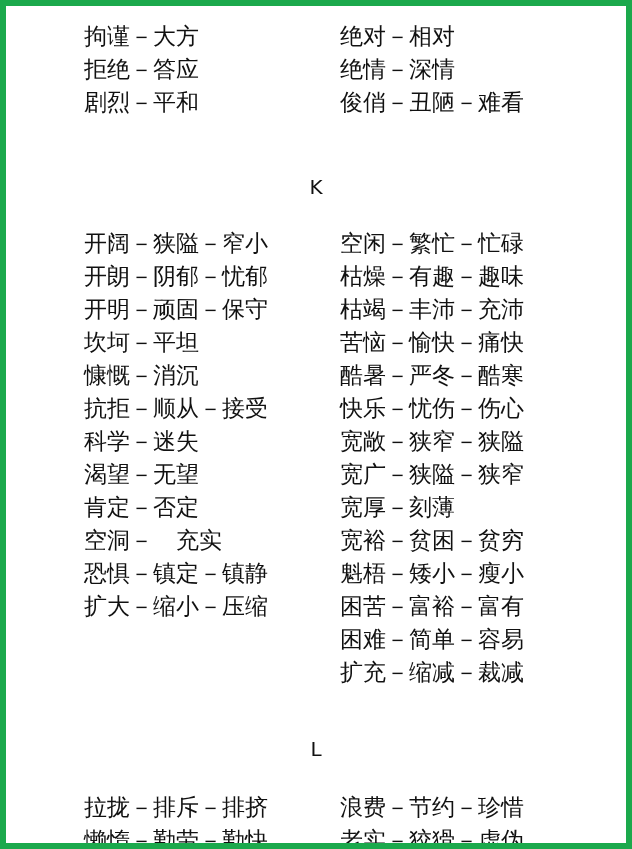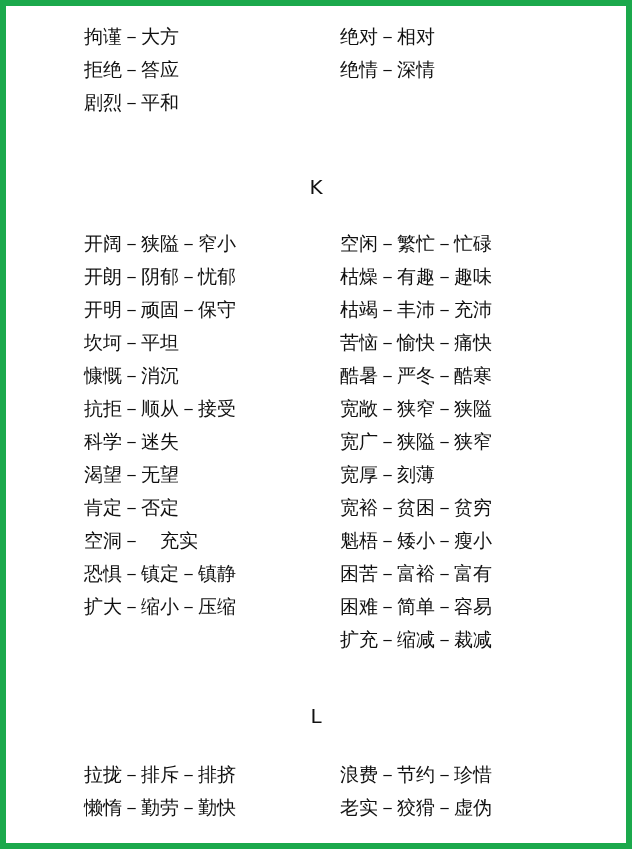--- a/index.html
+++ b/index.html
@@ -40,21 +40,21 @@
     max-width: 50%;
     box-sizing: border-box;
   }
   .col.left {
     padding-left: 52px;
   }
   .col.right {
     padding-left: 24px;
   }
   .entry {
-    font-size: 19px;
+    font-size: 23px;
     line-height: 33px;
     color: #111111;
     white-space: nowrap;
     letter-spacing: 0px;
   }
   .letter-row {
     text-align: center;
     font-size: 20px;
     line-height: 24px;
     color: #111111;
@@ -74,20 +74,21 @@
     <div class="section">
       <div class="cols">
         <div class="col left">
           <div class="entry">拘谨－大方</div>
           <div class="entry">拒绝－答应</div>
           <div class="entry">剧烈－平和</div>
         </div>
         <div class="col right">
           <div class="entry">绝对－相对</div>
           <div class="entry">绝情－深情</div>
+          <div class="entry">俊俏－丑陋－难看</div>
         </div>
       </div>
     </div>
 
     <div class="gap-top"></div>
     <div class="letter-row">K</div>
     <div class="gap-bottom"></div>
 
     <div class="section">
       <div class="cols">
@@ -104,20 +105,21 @@
           <div class="entry">空洞－　充实</div>
           <div class="entry">恐惧－镇定－镇静</div>
           <div class="entry">扩大－缩小－压缩</div>
         </div>
         <div class="col right">
           <div class="entry">空闲－繁忙－忙碌</div>
           <div class="entry">枯燥－有趣－趣味</div>
           <div class="entry">枯竭－丰沛－充沛</div>
           <div class="entry">苦恼－愉快－痛快</div>
           <div class="entry">酷暑－严冬－酷寒</div>
+          <div class="entry">快乐－忧伤－伤心</div>
           <div class="entry">宽敞－狭窄－狭隘</div>
           <div class="entry">宽广－狭隘－狭窄</div>
           <div class="entry">宽厚－刻薄</div>
           <div class="entry">宽裕－贫困－贫穷</div>
           <div class="entry">魁梧－矮小－瘦小</div>
           <div class="entry">困苦－富裕－富有</div>
           <div class="entry">困难－简单－容易</div>
           <div class="entry">扩充－缩减－裁减</div>
         </div>
       </div>

